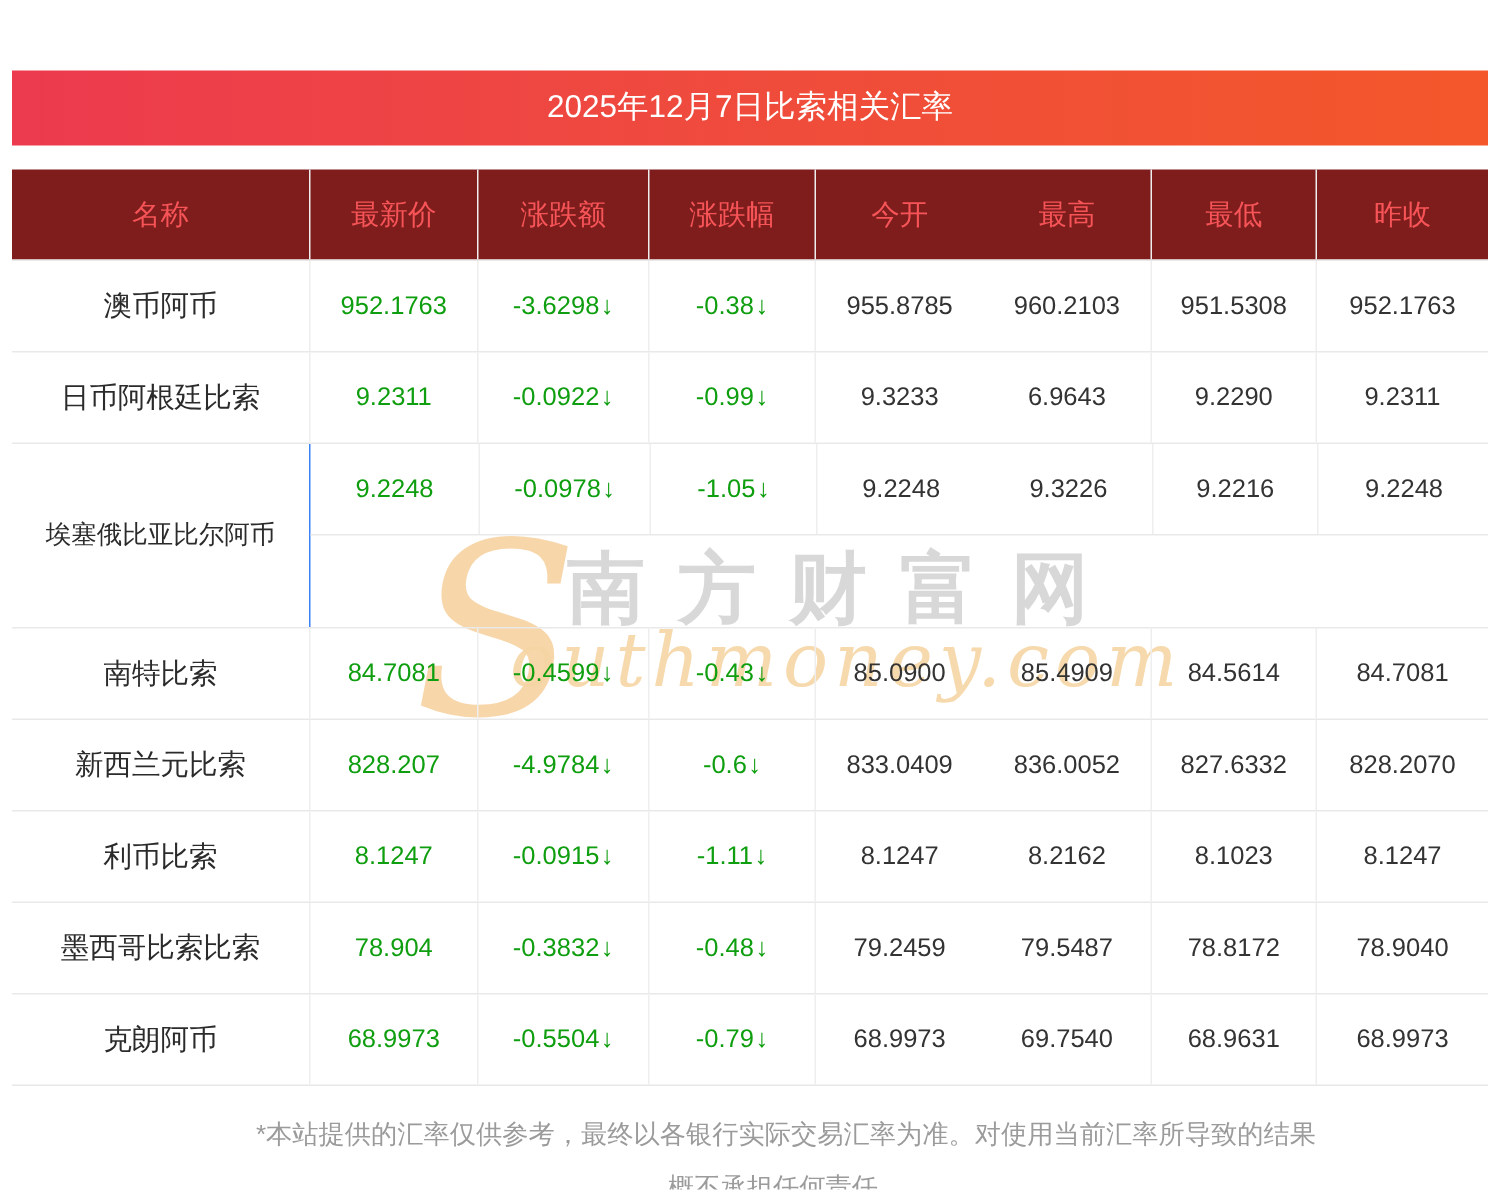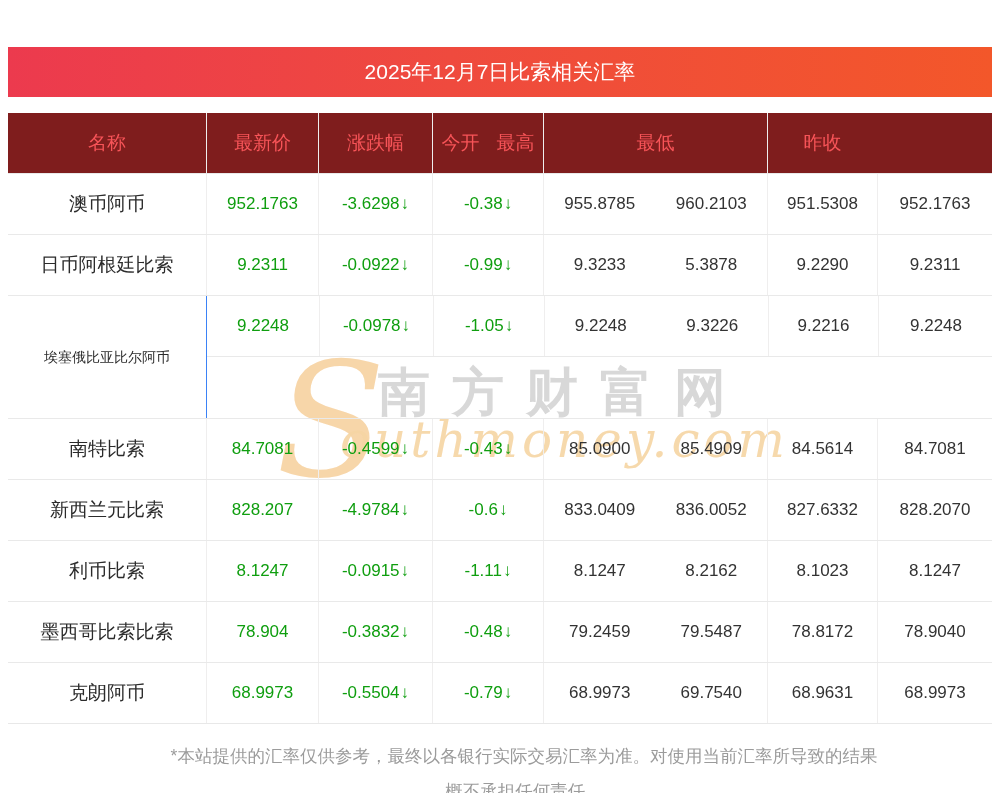--- a/index.html
+++ b/index.html
@@ -44,21 +44,21 @@
   .arrow { margin-left:1px; }
 
   
   .tall-row {
     display:grid; grid-template-columns:198px 786px;
     height:123px; border-top:1px solid #e9e9e9;
     position:relative; z-index:2;
   }
   .name-tall {
     display:flex; align-items:center; justify-content:center;
-    font-size:14px; color:#2b2b2b; text-align:center;
+    font-size:17px; color:#2b2b2b; text-align:center;
     padding:0 20px; line-height:1.9;
   }
   .tall-right { border-left:1px solid #3b82f6; display:flex; flex-direction:column; }
   .tall-top {
     display:grid;
     grid-template-columns:112px 114px 111px 224px 110px 115px;
     height:61px; border-bottom:1px solid #e9e9e9;
   }
   .tall-top .cell:first-child { border-left:none; }
   .tall-bottom { height:61px; }
@@ -100,20 +100,21 @@
 
     <div class="watermark">
       <span class="wm-s">S</span>
       <span class="wm-cn">南方财富网</span>
       <span class="wm-en">outhmoney.com</span>
     </div>
 
     <div class="row thead">
       <div class="cell">名称</div>
       <div class="cell">最新价</div>
+      <div class="cell">涨跌额</div>
       <div class="cell">涨跌幅</div>
       <div class="cell dual">
         <span>今开</span>
         <span>最高</span>
       </div>
       <div class="cell">最低</div>
       <div class="cell">昨收</div>
     </div>
 
     <div class="row">
@@ -141,21 +142,21 @@
       <div class="cell green">
           <span>-0.0922</span>
           <span class="arrow">↓</span>
         </div>
       <div class="cell green">
           <span>-0.99</span>
           <span class="arrow">↓</span>
         </div>
       <div class="cell dual">
           <span>9.3233</span>
-          <span>5.3878</span>
+          <span>6.9643</span>
         </div>
       <div class="cell">9.2290</div>
       <div class="cell">9.2311</div>
     </div>
 
     <div class="tall-row">
       <div class="name-tall">埃塞俄比亚比尔阿币</div>
       <div class="tall-right">
         <div class="tall-top">
           <div class="cell green">9.2248</div>

